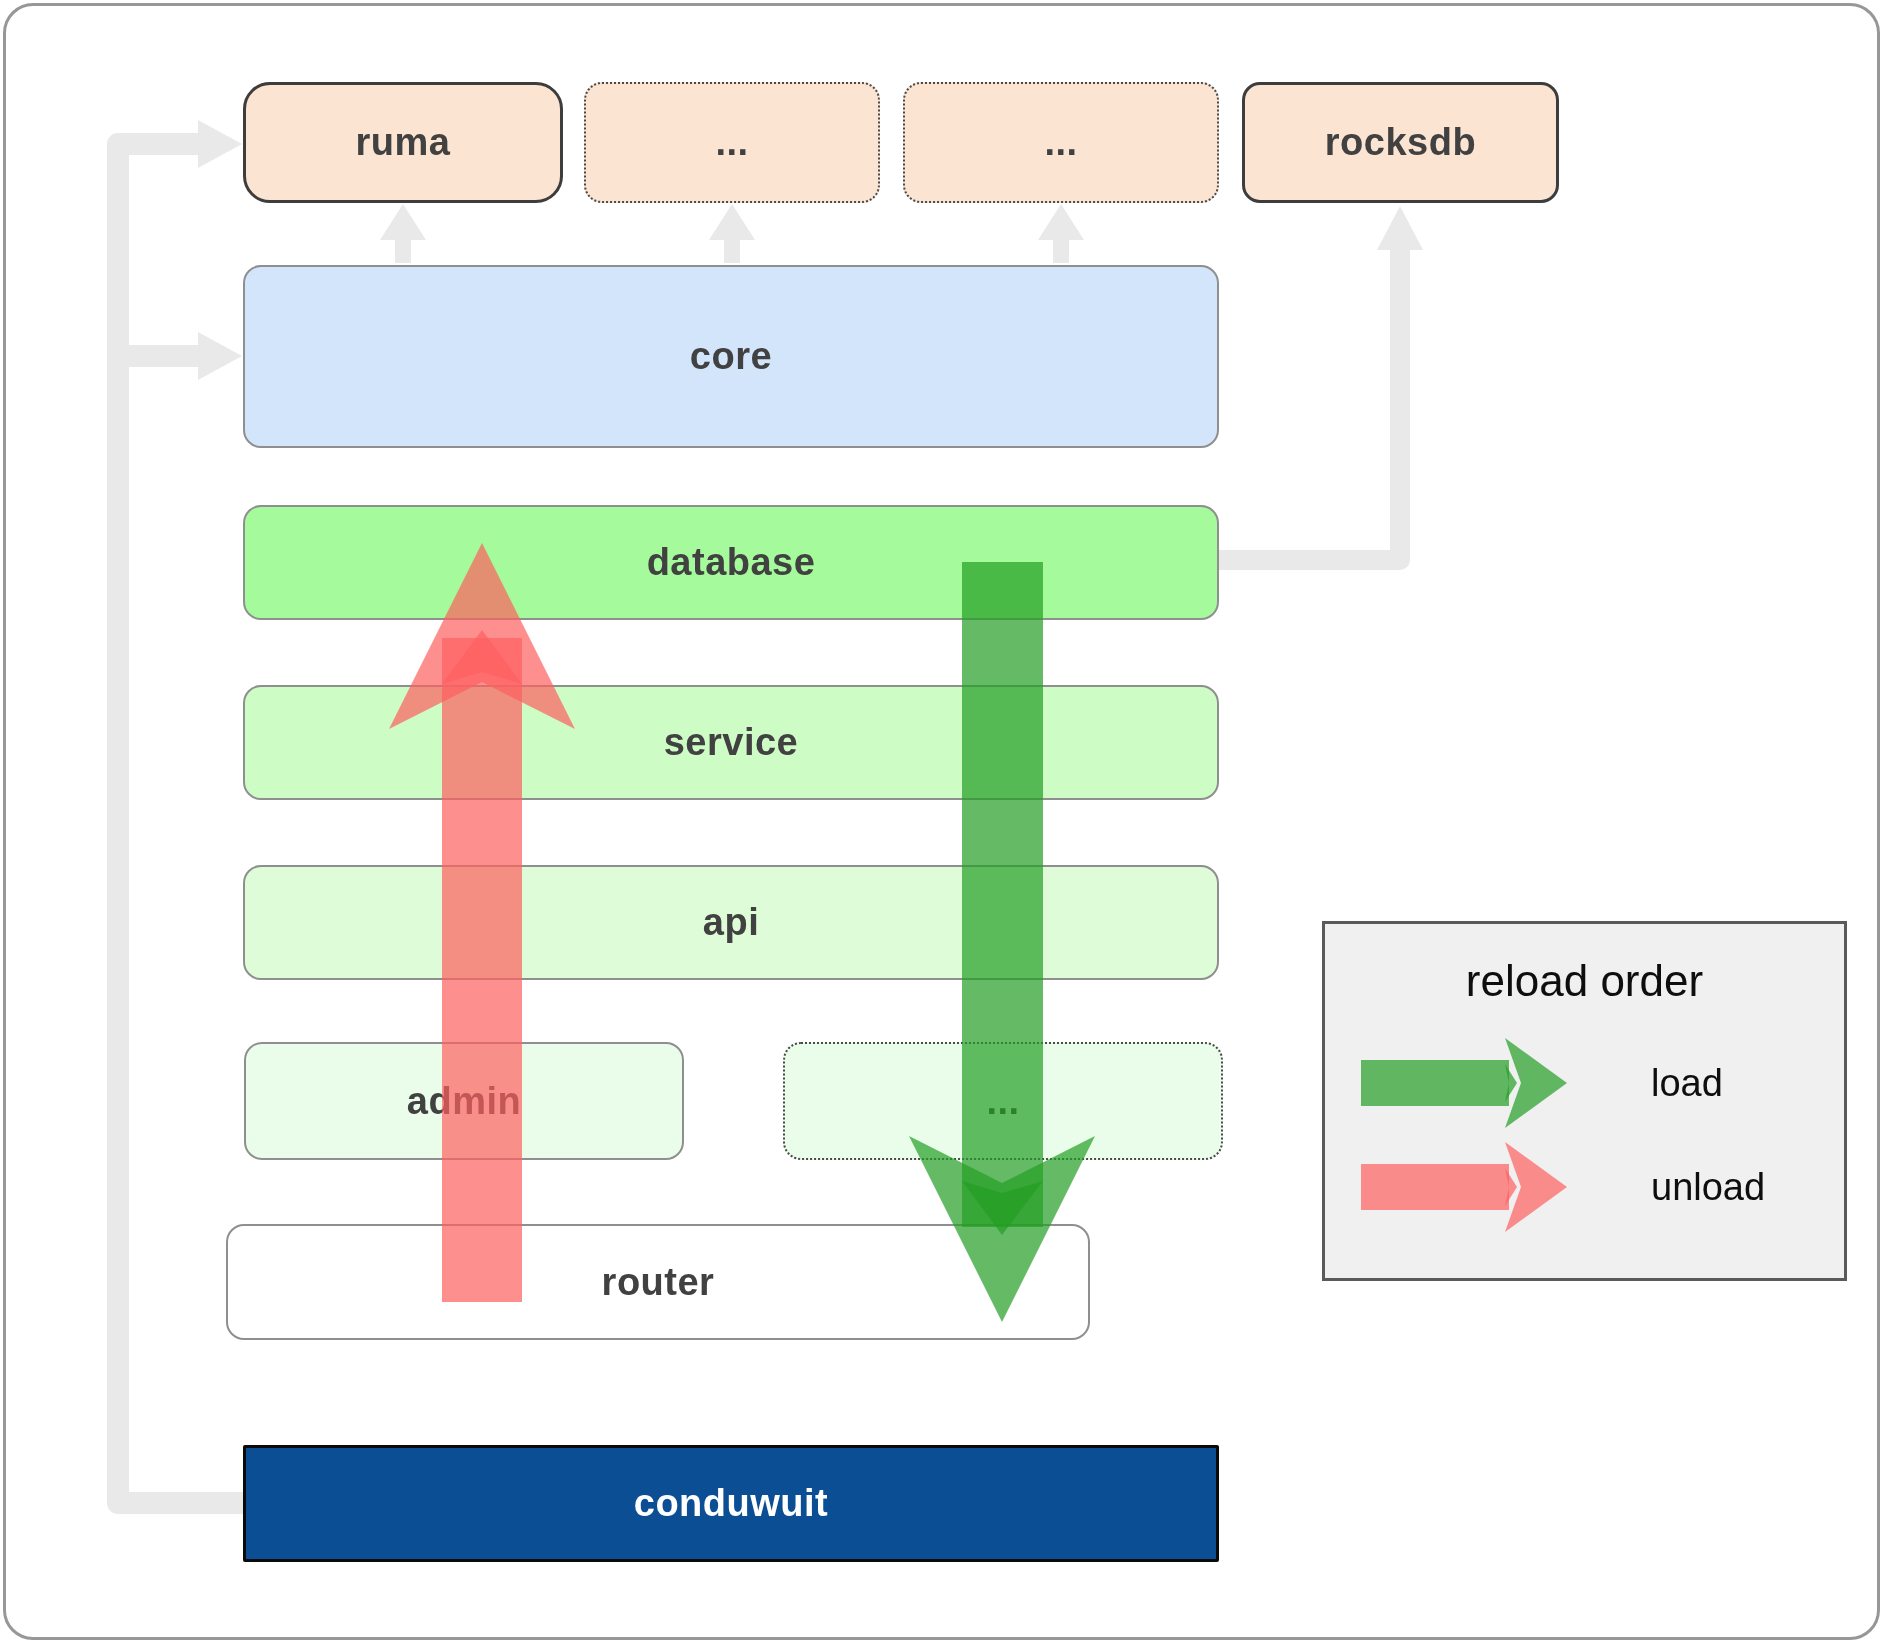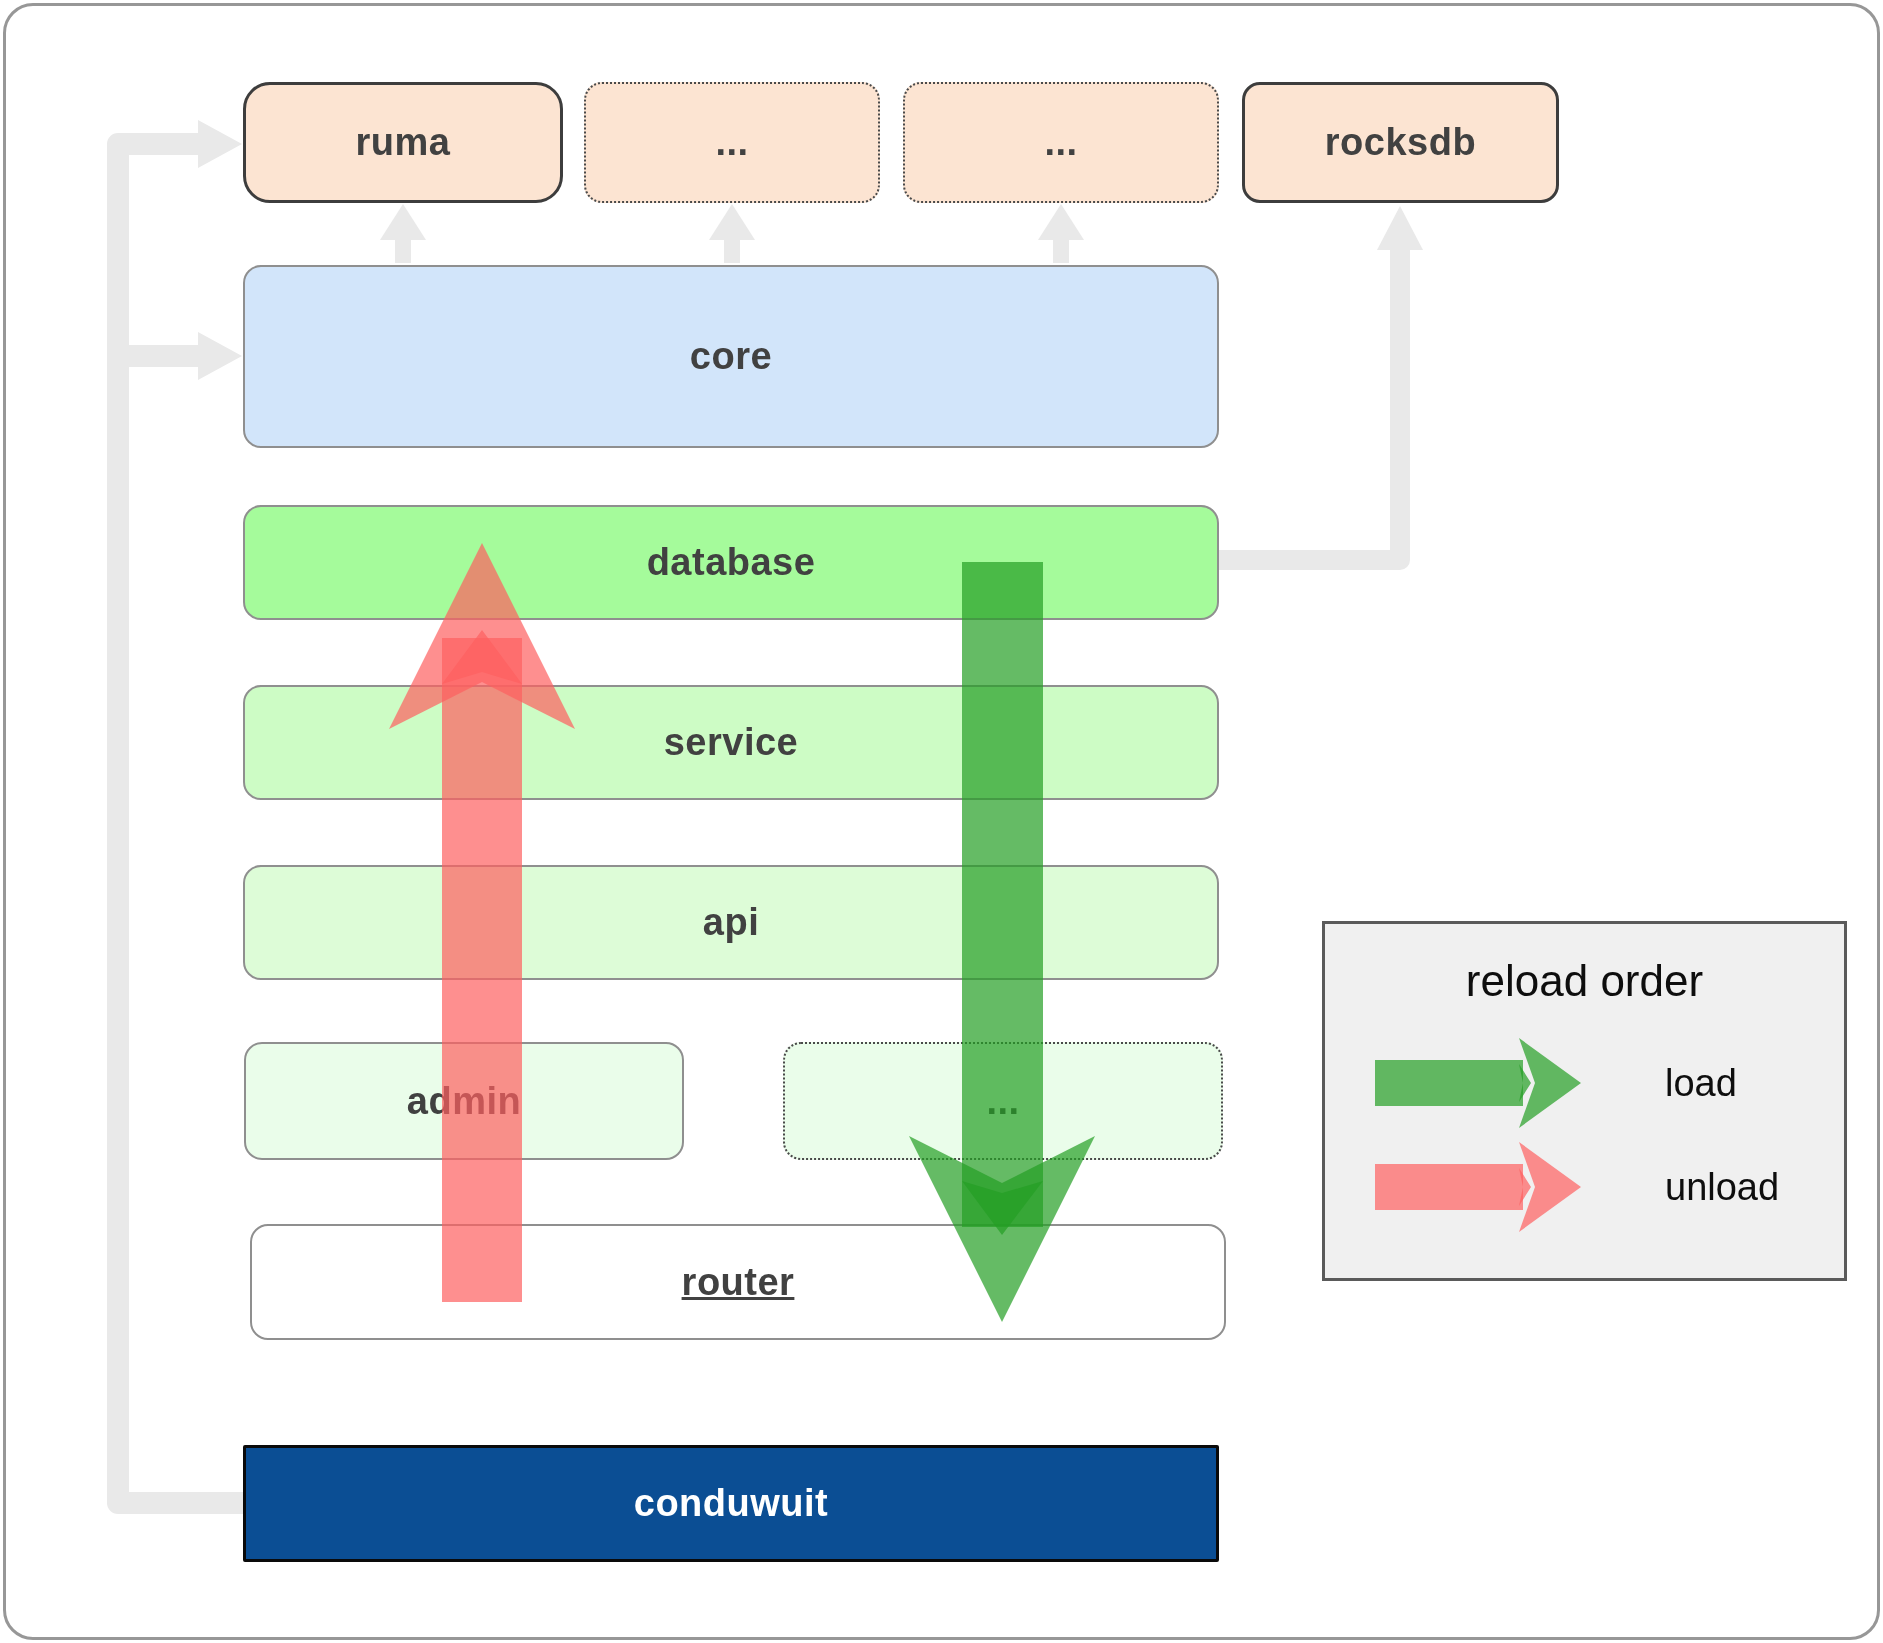--- a/index.html
+++ b/index.html
@@ -25,33 +25,33 @@
   .ruma      {left:243px;top:82px;width:320px;height:121px;background:var(--box-peach);border-radius:27px;}
   .etc1      {left:584px;top:82px;width:296px;height:121px;background:var(--box-peach);}
   .etc2      {left:903px;top:82px;width:316px;height:121px;background:var(--box-peach);}
   .rocksdb   {left:1242px;top:82px;width:317px;height:121px;background:var(--box-peach);}
   .core      {left:243px;top:265px;width:976px;height:183px;background:var(--box-blue);}
   .database  {left:243px;top:505px;width:976px;height:115px;background:var(--db-green);}
   .service   {left:243px;top:685px;width:976px;height:115px;background:var(--service-green);}
   .api       {left:243px;top:865px;width:976px;height:115px;background:var(--api-green);}
   .admin     {left:244px;top:1042px;width:440px;height:118px;background:var(--admin-green);}
   .etc3      {left:783px;top:1042px;width:440px;height:118px;background:var(--admin-green);}
-  .router    {left:250px;top:1224px;width:976px;height:116px;background:#ffffff;text-decoration:underline;}
+  .router    {left:226px;top:1224px;width:864px;height:116px;background:#ffffff;}
   .conduwuit {left:243px;top:1445px;width:976px;height:117px;background:var(--conduwuit-navy);
               border:3px solid #0a0a0a;border-radius:2px;color:#ffffff;}
 
   .legend{
     position:absolute;left:1322px;top:921px;width:525px;height:360px;
     box-sizing:border-box;background:var(--legend-bg);border:3px solid var(--legend-border);
   }
   .legend-title{
     margin-top:32px;text-align:center;font-size:44px;color:#0e0e0e;font-weight:400;
   }
   .legend-row{
-    position:absolute;left:42px;display:flex;align-items:center;height:110px;
+    position:absolute;left:28px;display:flex;align-items:center;height:110px;
   }
   .legend-row.load{top:104px;}
   .legend-row.unload{top:208px;}
   .legend-row svg{width:252px;height:110px;display:block;}
   .legend-label{font-size:38px;color:#0e0e0e;margin-left:46px;font-weight:400;}
 </style>
 </head>
 <body>
 
 <div class="stage">

